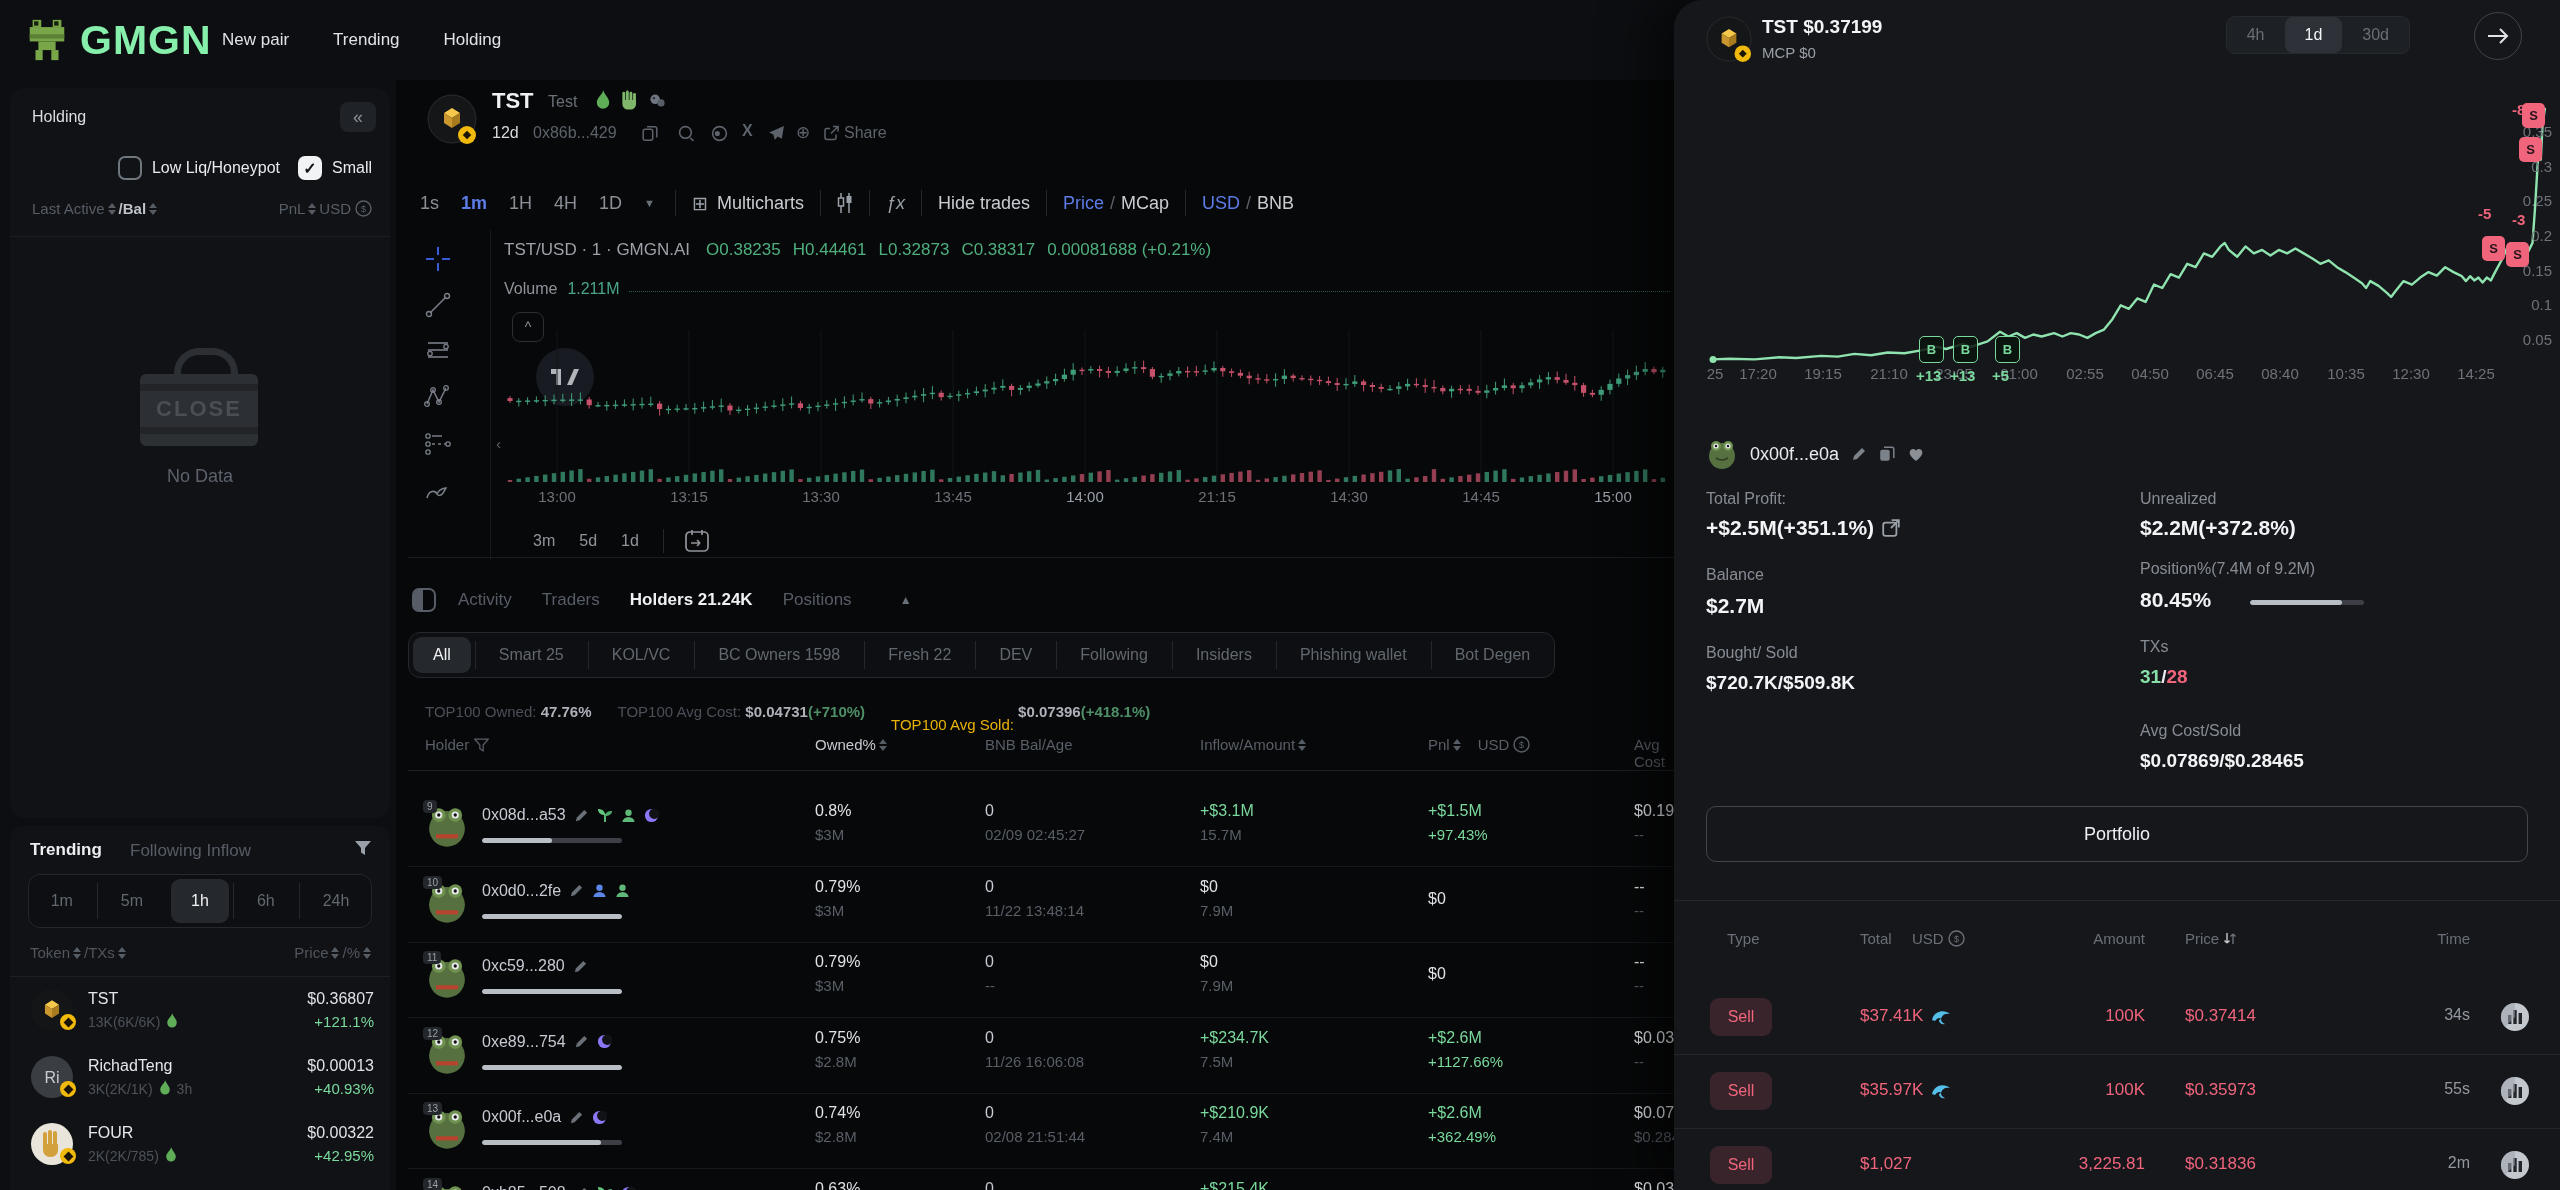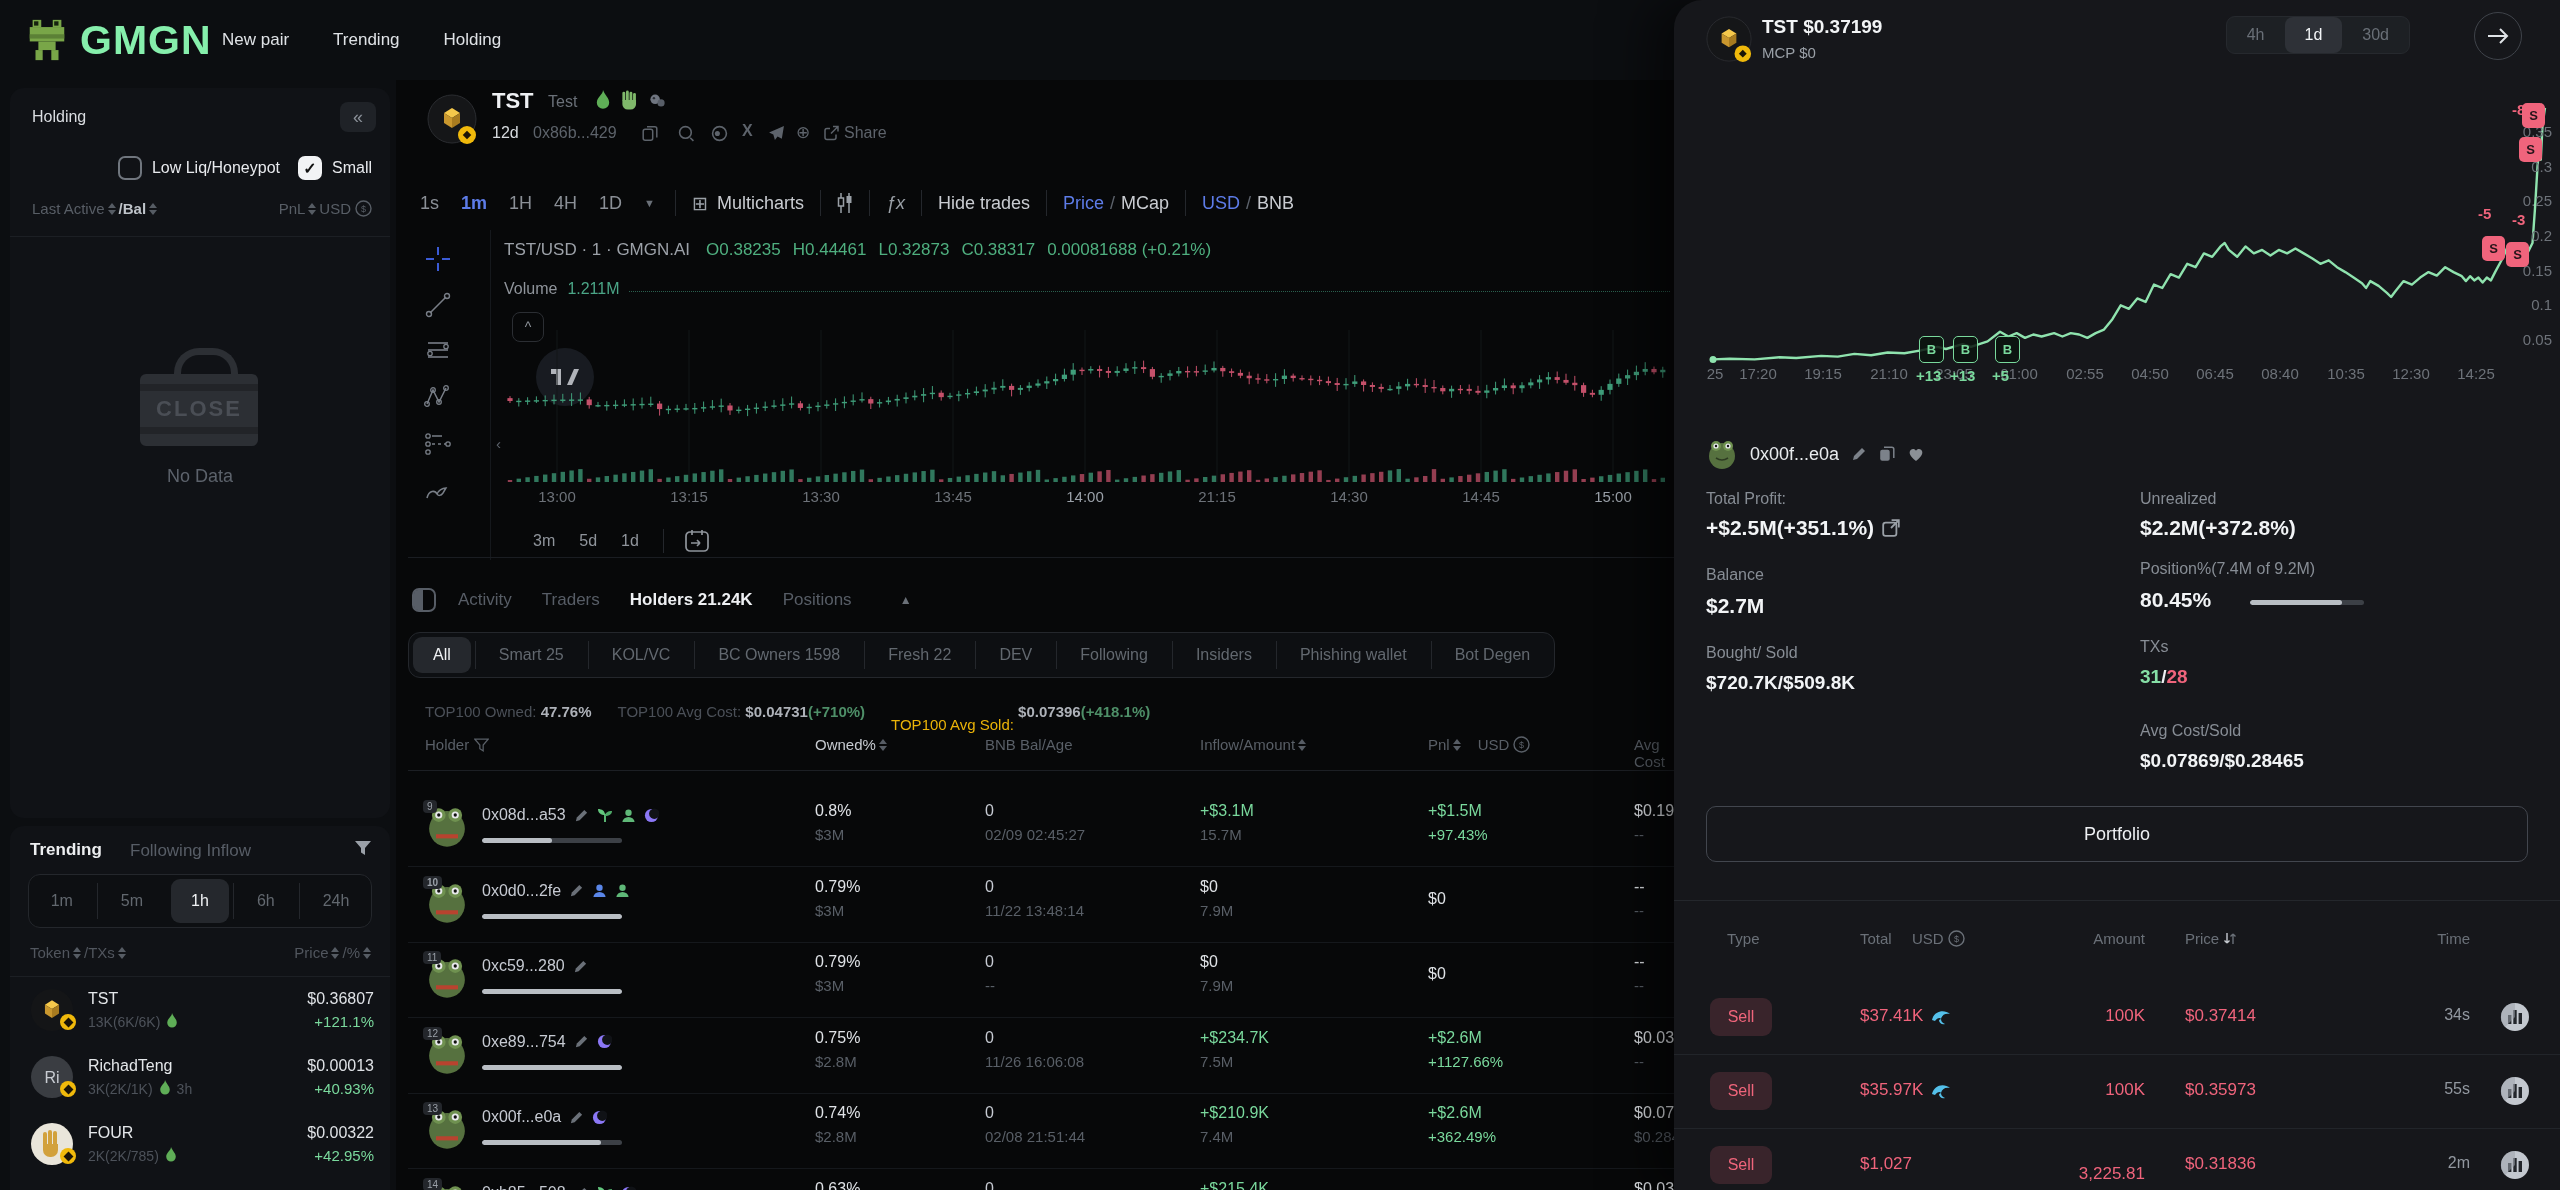--- a/index.html
+++ b/index.html
@@ -1053,21 +1053,21 @@
     <span class="abs" style="left:1020px;top:12px;">
           <div style="font-size:16px;color:#7ad99d;">+$1.5M</div>
           <div style="font-size:15px;color:#7ad99d;margin-top:6px;">+97.43%</div>
         </span>
     <span class="abs" style="left:1226px;top:12px;">
       <div style="font-size:16px;color:#dfe2e6;">$0.194</div>
           <div class="cell-sub" style="margin-top:6px;">--</div>
     </span>
       </div>
       <div class="h-row" style="top: 865.6px;">
-    <span class="abs" style="left:17px;top:14px;font-weight:bold;">
+    <span class="abs" style="left:17px;top:14px;">
       <svg width="44" height="44" viewBox="0 0 32 32">
             <circle cx="16" cy="18" r="13" fill="#56713f"></circle>
             <circle cx="10" cy="8" r="5" fill="#6f9150"></circle>
             <circle cx="22" cy="8" r="5" fill="#6f9150"></circle>
             <circle cx="10" cy="8" r="2.6" fill="#e8eaec"></circle>
             <circle cx="22" cy="8" r="2.6" fill="#e8eaec"></circle>
             <circle cx="10" cy="8" r="1.2" fill="#111"></circle>
             <circle cx="22" cy="8" r="1.2" fill="#111"></circle>
             <path d="M8 22h16v3H8z" fill="#b8432f"></path>
           </svg>
@@ -1519,21 +1519,21 @@
               <rect x="18.6" y="11" width="3.4" height="11" fill="#23262b"></rect>
               <path d="M15 1a14 14 0 0 0-9.9 23.9L15 15Z" fill="#9da3ab" opacity=".55"></path>
             </svg>
           </span>
         </div>
         <div class="abs" style="left: 0px; right: 0px; top: 1128px; height: 74px; border-bottom: 1px solid rgb(34, 37, 42);">
     <span class="sell-chip abs" style="left:36px;top:18px;">Sell</span>
     <span class="abs row" style="left:186px;top:26px;font-size:17px;">
       <span class="pnk">$1,027</span>
     </span>
-    <span class="abs pnk" style="left:331px;top:36px;width:140px;text-align:right;font-size:17px;">3,225.81</span>
+    <span class="abs pnk" style="left:331px;top:26px;width:140px;text-align:right;font-size:17px;">3,225.81</span>
     <span class="abs pnk" style="left:511px;top:26px;font-size:17px;">$0.31836</span>
     <span class="abs" style="left:736px;top:26px;width:60px;text-align:right;font-size:16px;color:#9298a0;">2m</span>
     <span class="abs" style="left:826px;top:22px;">
             <svg width="30" height="30" viewBox="0 0 30 30">
               <circle cx="15" cy="15" r="14" fill="#c3c8cf"></circle>
               <rect x="8" y="13" width="3.4" height="9" fill="#23262b"></rect>
               <rect x="13.3" y="8" width="3.4" height="14" fill="#23262b"></rect>
               <rect x="18.6" y="11" width="3.4" height="11" fill="#23262b"></rect>
               <path d="M15 1a14 14 0 0 0-9.9 23.9L15 15Z" fill="#9da3ab" opacity=".55"></path>
             </svg>

